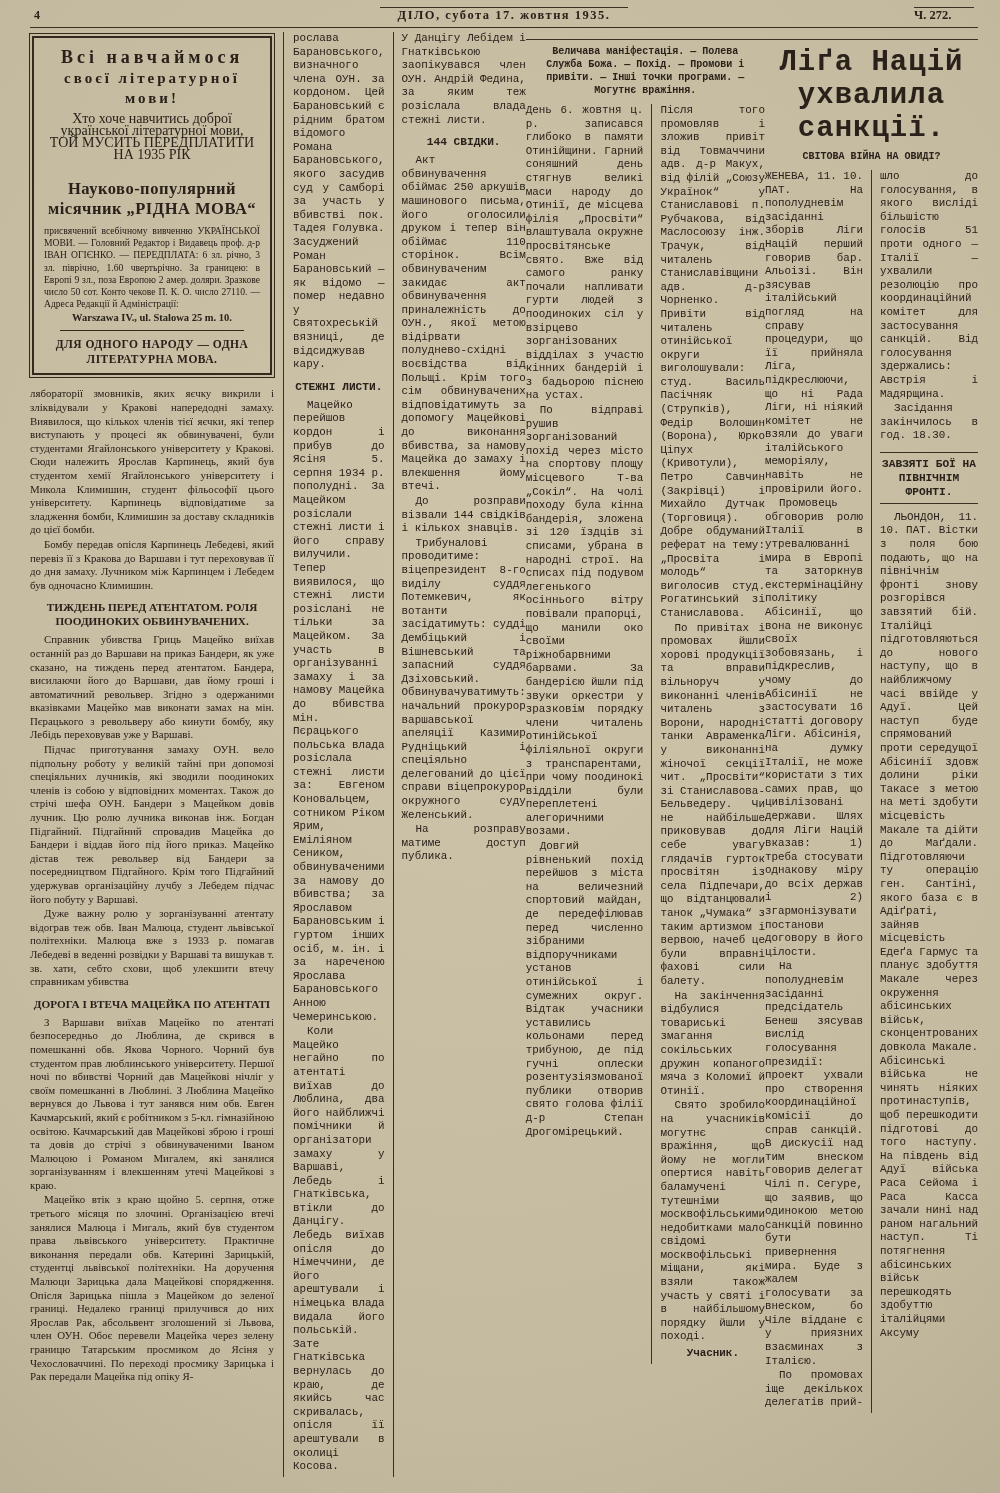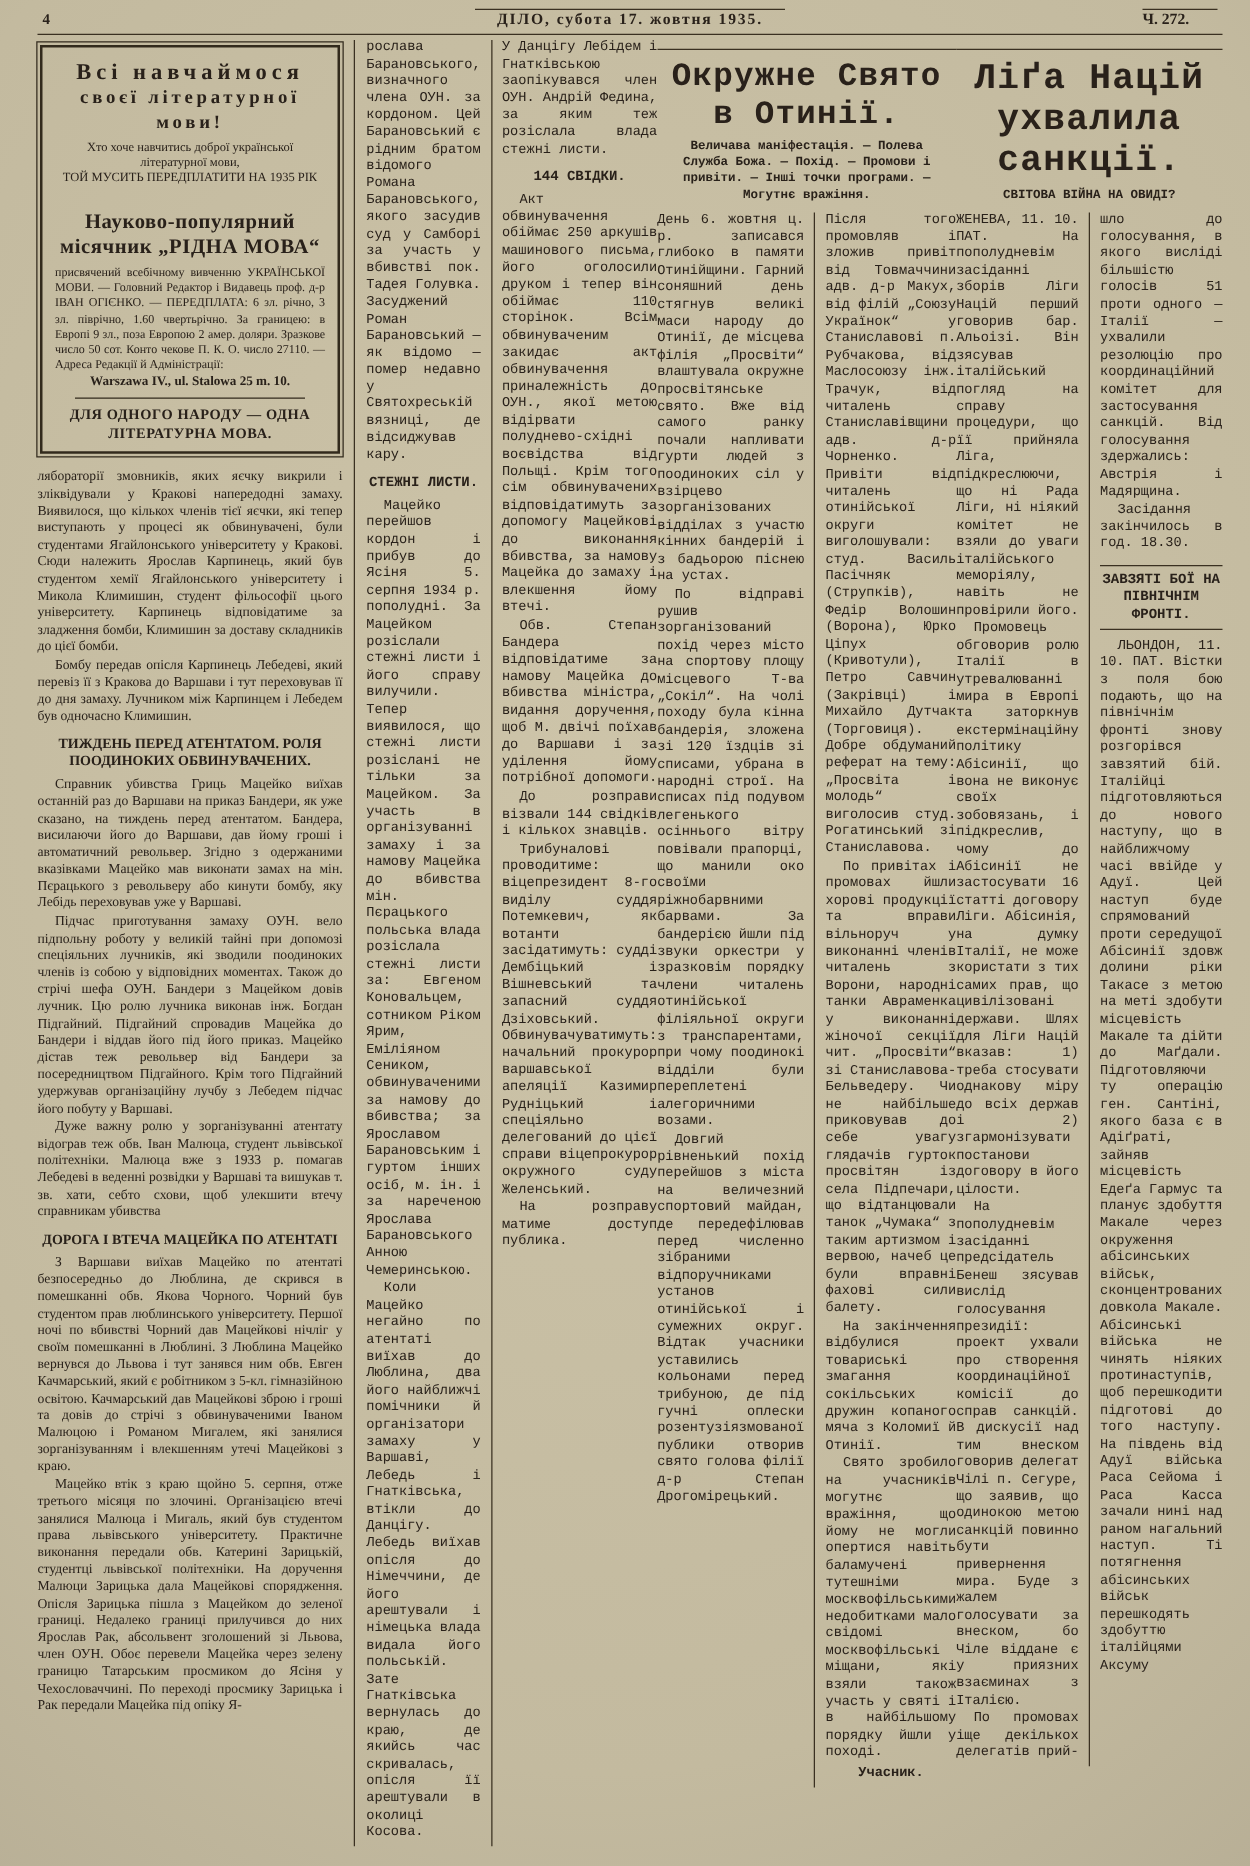--- a/index.html
+++ b/index.html
@@ -40,21 +40,21 @@
   .feature-title{margin:1px 0 5px;text-align:center;font-weight:bold;font-size:26px;line-height:30px;letter-spacing:1px;}
   .feature-title.big{font-size:29px;line-height:33px;}
   .deck{margin:0 10px 7px;text-align:center;font-size:10px;font-weight:bold;line-height:13px;}
   
   .ad-box{
     border:2px solid #322a1c;box-shadow:0 0 0 2px #c3ba9f,0 0 0 3px #322a1c;
     margin:4px 2px 12px 2px;padding:8px 10px 7px;text-align:center;
   }
   .ad-h1{font-size:18px;font-weight:bold;letter-spacing:4px;line-height:22px;}
   .ad-h2{font-size:15px;font-weight:bold;letter-spacing:3px;line-height:20px;margin-bottom:5px;}
-  .ad-sub{font-size:10px;line-height:12px;font-family:Liberation Serif, serif;}
+  .ad-sub{font-size:14px;line-height:12px;font-family:Liberation Serif, serif;}
   .ad-sub.caps{margin-bottom:18px;}
   .ad-mag{font-size:16.5px;font-weight:bold;line-height:20px;margin:4px 0 6px;letter-spacing:0.5px;}
   .ad-details{margin:0;font-size:9.6px;line-height:12.2px;text-align:justify;text-indent:0;}
   .ad-address{font-size:10.5px;font-weight:bold;margin-top:2px;}
   .ad-rule{border-top:1px solid #322a1c;margin:7px 16px 6px;}
   .ad-slogan{font-size:11.5px;font-weight:bold;line-height:14.5px;letter-spacing:0.5px;}
 </style>
 </head>
 <body>
 
@@ -99,29 +99,27 @@
         <div class="subcol">
             <p class="para noindent">рослава Барановського, визначного члена ОУН. за кордоном. Цей Барановський є рідним братом відомого Романа Барановського, якого засудив суд у Самборі за участь у вбивстві пок. Тадея Голувка. Засуджений Роман Барановський — як відомо — помер недавно у Святохреській вязниці, де відсиджував кару.</p>
             <h3 class="subhead">СТЕЖНІ ЛИСТИ.</h3>
             <p class="para">Мацейко перейшов кордон і прибув до Ясіня 5. серпня 1934 р. пополудні. За Мацейком розіслали стежні листи і його справу вилучили. Тепер виявилося, що стежні листи розіслані не тільки за Мацейком. За участь в організуванні замаху і за намову Мацейка до вбивства мін. Пєрацького польська влада розіслала стежні листи за: Евгеном Коновальцем, сотником Ріком Ярим, Еміліяном Сеником, обвинуваченими за намову до вбивства; за Ярославом Барановським і гуртом інших осіб, м. ін. і за нареченою Ярослава Барановського Анною Чемеринською.</p>
             <p class="para">Коли Мацейко негайно по атентаті виїхав до Люблина, два його найближчі помічники й організатори замаху у Варшаві, Лебедь і Гнатківська, втікли до Данцігу. Лебедь виїхав опісля до Німеччини, де його арештували і німецька влада видала його польській. Зате Гнатківська вернулась до краю, де якийсь час скривалась, опісля її арештували в околиці Косова.</p>
           </div>
         <div class="subcol">
             <p class="para noindent">У Данцігу Лебідем і Гнатківською заопікувався член ОУН. Андрій Федина, за яким теж розіслала влада стежні листи.</p>
             <h3 class="subhead">144 СВІДКИ.</h3>
             <p class="para">Акт обвинувачення обіймає 250 аркушів машинового письма, його оголосили друком і тепер він обіймає 110 сторінок. Всім обвинуваченим закидає акт обвинувачення приналежність до ОУН., якої метою відірвати полуднево-східні воєвідства від Польщі. Крім того сім обвинувачених відповідатимуть за допомогу Мацейкові до виконання вбивства, за намову Мацейка до замаху і влекшення йому втечі.</p>
-            <p class="para">Обв. Степан Бандера відповідатиме за намову Мацейка до вбивства міністра, видання доручення, щоб М. двічі поїхав до Варшави і за уділення йому потрібної допомоги.</p>
             <p class="para">До розправи візвали 144 свідків і кількох знавців.</p>
             <p class="para">Трибуналові проводитиме: віцепрезидент 8-го виділу суддя Потемкевич, як вотанти засідатимуть: судді Дембіцький і Вішневський та запасний суддя Дзіховський. Обвинувачуватимуть: начальний прокурор варшавської апеляції Казимир Рудніцький і спеціяльно делегований до цієї справи віцепрокурор окружного суду Желенський.</p>
             <p class="para">На розправу матиме доступ публика.</p>
           </div>
       </div>
 
       <section class="feature">
-        <h2 class="feature-title">Окружне Свято в Отинії.</h2>
         <p class="deck">Величава маніфестація. — Полева Служба Божа. — Похід. — Промови і привіти. — Інші точки програми. — Могутнє вражіння.</p>
         <div class="two-col">
           <div class="subcol">
               <p class="para noindent">День 6. жовтня ц. р. записався глибоко в памяти Отинійщини. Гарний соняшний день стягнув великі маси народу до Отинії, де місцева філія „Просвіти“ влаштувала окружне просвітянське свято. Вже від самого ранку почали напливати гурти людей з поодиноких сіл у взірцево зорганізованих відділах з участю кінних бандерій і з бадьорою піснею на устах.</p>
               <p class="para">По відправі рушив зорганізований похід через місто на спортову площу місцевого Т-ва „Сокіл“. На чолі походу була кінна бандерія, зложена зі 120 їздців зі списами, убрана в народні строї. На списах під подувом легенького осіннього вітру повівали прапорці, що манили око своїми ріжнобарвними барвами. За бандерією йшли під звуки оркестри у зразковім порядку члени читалень отинійської філіяльної округи з транспарентами, при чому поодинокі відділи були переплетені алегоричними возами.</p>
               <p class="para">Довгий рівненький похід перейшов з міста на величезний спортовий майдан, де передефілював перед численно зібраними відпоручниками установ отинійської і сумежних округ. Відтак учасники уставились кольонами перед трибуною, де під гучні оплески розентузіязмованої публики отворив свято голова філії д-р Степан Дрогомірецький.</p>
             </div>
           <div class="subcol">
               <p class="para noindent">Після того промовляв і зложив привіт від Товмаччини адв. д-р Макух, від філій „Союзу Українок“ у Станиславові п. Рубчакова, від Маслосоюзу інж. Трачук, від читалень Станиславівщини адв. д-р Чорненко. Привіти від читалень отинійської округи виголошували: студ. Василь Пасічняк (Струпків), Федір Волошин (Ворона), Юрко Ціпух (Кривотули), Петро Савчин (Закрівці) і Михайло Дутчак (Торговиця). Добре обдуманий реферат на тему: „Просвіта і молодь“ виголосив студ. Рогатинський зі Станиславова.</p>
               <p class="para">По привітах і промовах йшли хорові продукції та вправи вільноруч у виконанні членів читалень з Ворони, народні танки Авраменка у виконанні жіночої секції чит. „Просвіти“ зі Станиславова-Бельведеру. Чи не найбільше приковував до себе увагу глядачів гурток просвітян із села Підпечари, що відтанцювали танок „Чумака“ з таким артизмом і вервою, начеб це були вправні фахові сили балету.</p>

